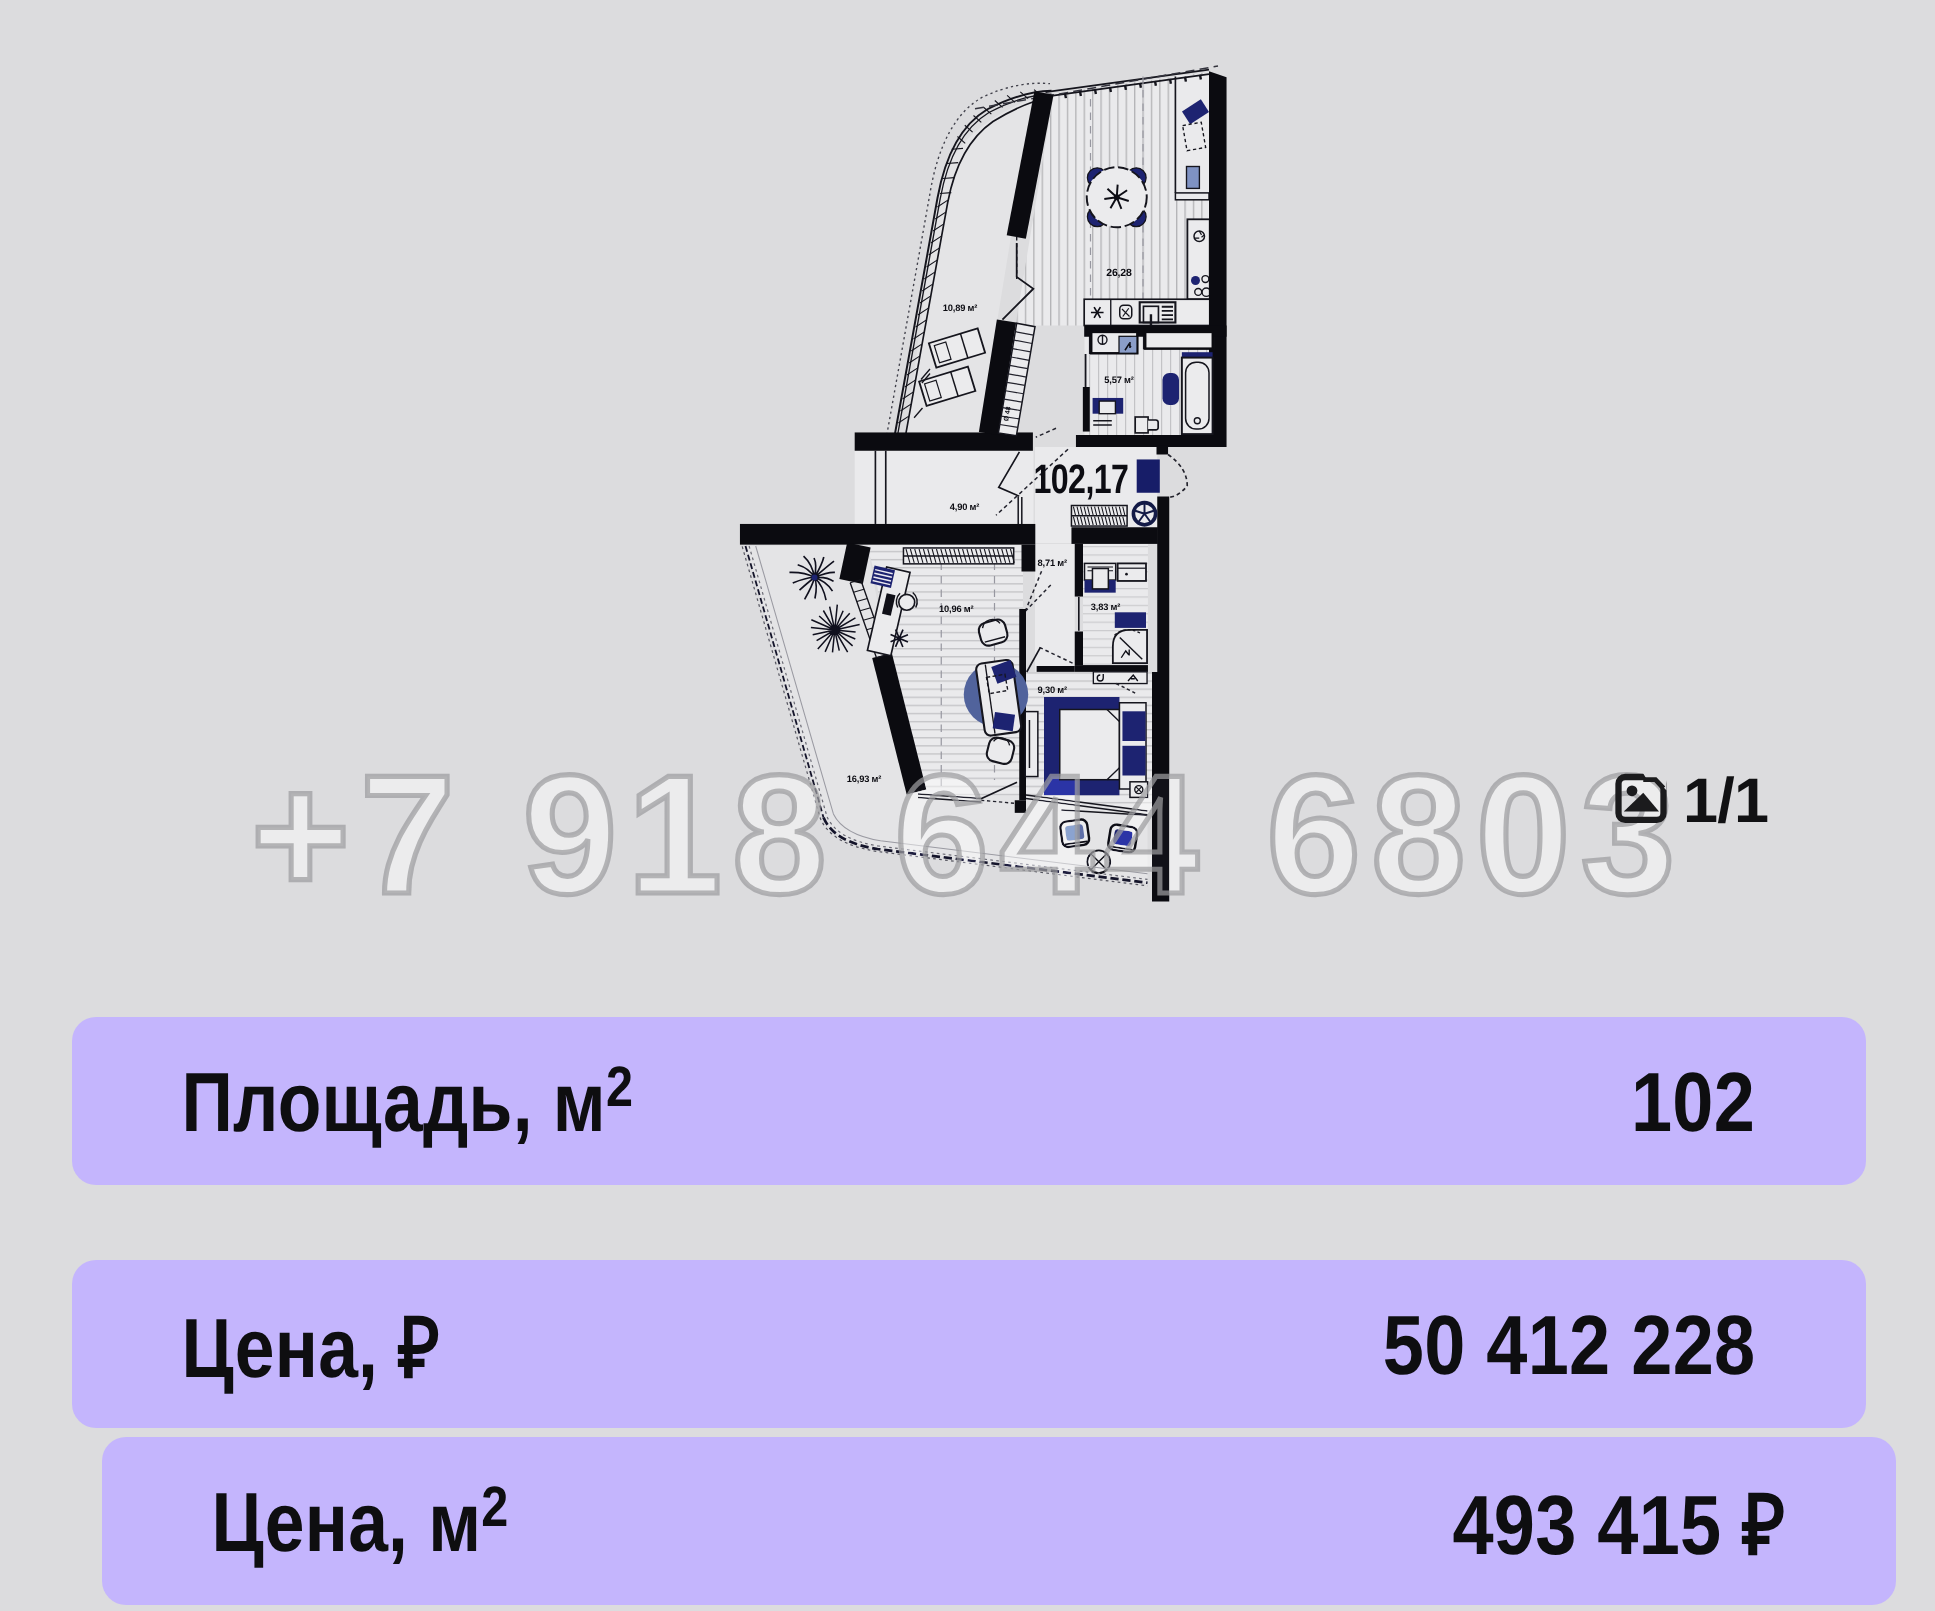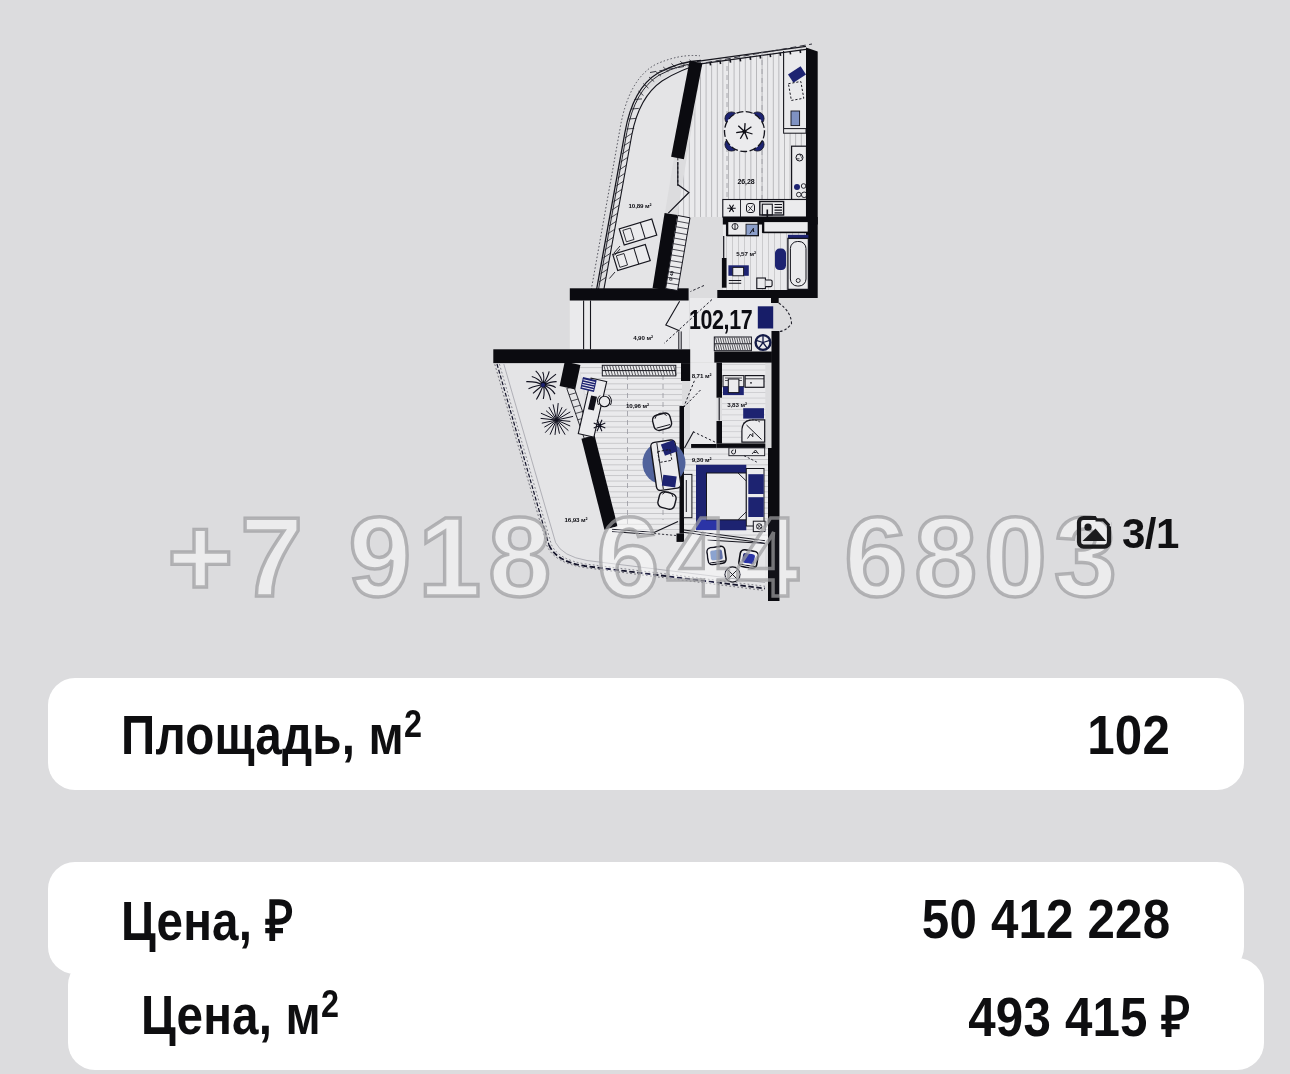--- a/index.html
+++ b/index.html
@@ -1,19 +1,19 @@
 <!DOCTYPE html>
 <html><head>
 <meta charset="utf-8">
 <style>
   html,body{margin:0;padding:0;}
   body{width:1290px;height:1074px;background:#dcdcde;position:relative;overflow:hidden;
        font-family:"Liberation Sans", sans-serif;}
   .abs{position:absolute;}
-  .row{position:absolute;left:48px;width:1196px;height:112px;background:#ffffff;border-radius:27px;}
+  .row{position:absolute;left:48px;width:1196px;height:112px;background:#c4b5fd;border-radius:16px;}
   .rowin{position:absolute;left:73px;right:74px;top:0;height:100%;display:flex;align-items:center;
          justify-content:space-between;font-weight:bold;font-size:56px;color:#0e0e10;letter-spacing:0.2px;}
   .rowin span.l{display:inline-block;transform:scaleX(0.85);transform-origin:0 50%;}
   .rowin span.r{display:inline-block;transform:scaleX(0.88);transform-origin:100% 50%;}
   sup.s2{font-size:0.68em;vertical-align:0.44em;line-height:0;letter-spacing:-2px;}
 </style>
 </head>
 <body>
 
 <svg class="abs" style="left:0;top:0" width="1290" height="1074" viewBox="0 0 1290 1074">
@@ -381,30 +381,30 @@
 </svg>
 
 <svg class="abs" style="left:1075px;top:514px" width="110" height="40" viewBox="0 0 110 40">
   <rect x="4" y="4" width="30" height="28.6" rx="4.5" fill="none" stroke="#1b1b1d" stroke-width="4.2"></rect>
   <path d="M19.5 0 L36 0 L36 13 L29.5 5.8 L23 5.8 Z" fill="#dcdcde"></path>
   <path d="M20.5 5.8 L28.6 5.8 L34 11.5" fill="none" stroke="#1b1b1d" stroke-width="3.2"></path>
   <circle cx="13" cy="13.2" r="3.6" fill="#1b1b1d"></circle>
   <path d="M7.5 27 L20.5 14.5 L31 27 Z" fill="#1b1b1d"></path>
 </svg>
 
-<div class="abs" style="left:1122px;top:510px;font-weight:bold;font-size:42px;color:#111113;letter-spacing:-0.5px;">3/1</div>
+<div class="abs" style="left:1122px;top:510px;font-weight:bold;font-size:42px;color:#111113;letter-spacing:-0.5px;">1/1</div>
 
 <div class="row" style="top:678px;">
   <div class="rowin">
       <span class="l">Площадь, м<sup class="s2">2</sup></span>
       <span class="r">102</span>
     </div>
 </div>
 
-<div class="row" style="top:862px;">
+<div class="row" style="top:840px;">
   <div class="rowin">
       <span class="l">Цена, ₽</span>
       <span class="r">50 412 228</span>
     </div>
 </div>
 
 <div class="row" style="top:958px;margin-left:20px;">
   <div class="rowin">
       <span class="l">Цена, м<sup class="s2">2</sup></span>
       <span class="r">493 415 ₽</span>

